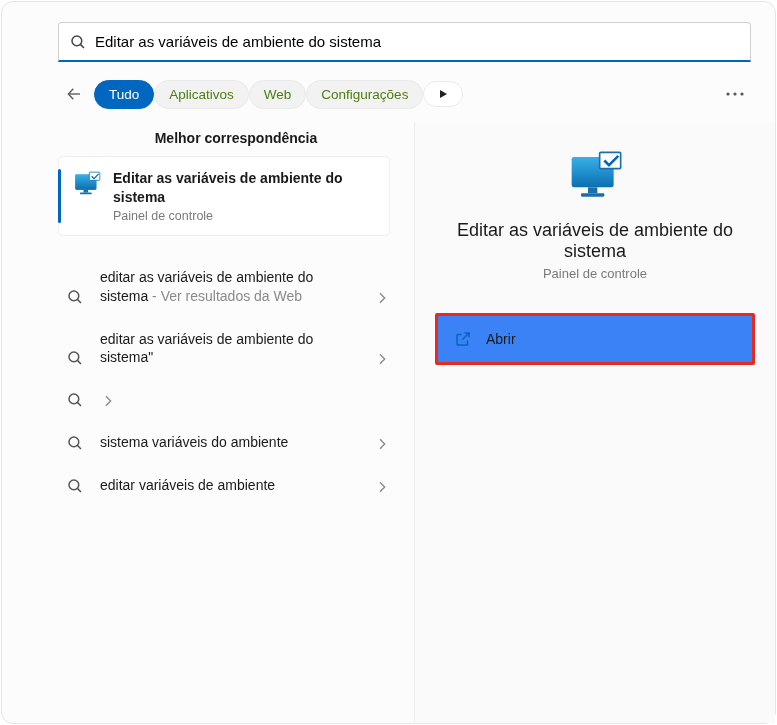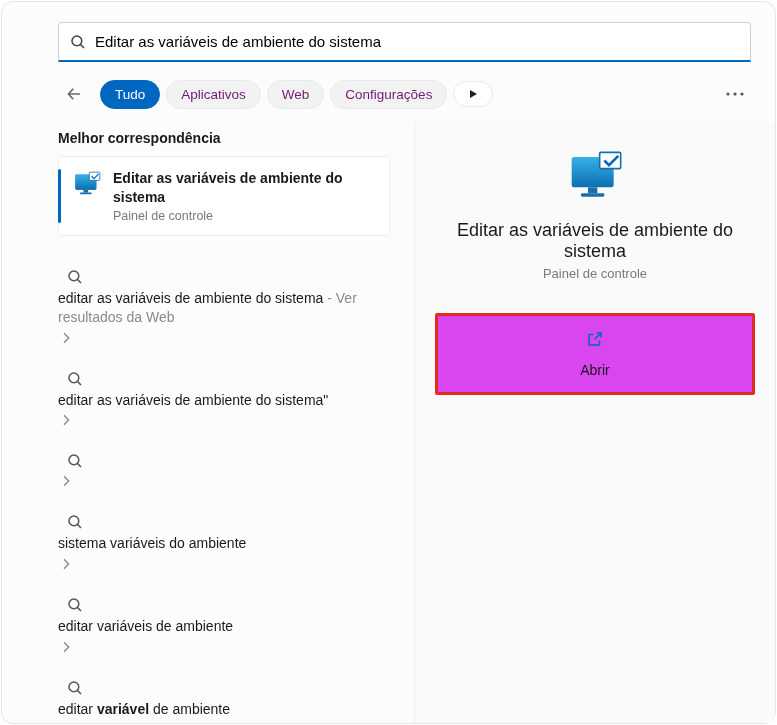--- a/index.html
+++ b/index.html
@@ -44,38 +44,37 @@
     outline: none;
     flex: 1;
     font-size: 15px;
     font-family: inherit;
     background: transparent;
   }
   .filters {
     display: flex;
     align-items: center;
     padding: 4px 24px 12px 24px;
-    gap: 6px;
   }
   .back-arrow {
     width: 32px; height: 32px;
     display: flex; align-items: center; justify-content: center;
     border-radius: 4px;
     margin-right: 4px;
     cursor: pointer;
     color: #5a5a5a;
   }
   .chip {
     padding: 6px 14px;
     border-radius: 16px;
     font-size: 13.5px;
     background: #f2f2f2;
     border: 1px solid #eaeaea;
     cursor: pointer;
-    color: #701a75;
+    color: #4d7c0f;
   }
   .chip.active {
     background: #0067c0;
     color: #fff;
     border-color: #0067c0;
   }
   .chip.play {
     width: 40px;
     display: flex;
     align-items: center;
@@ -108,20 +107,21 @@
     background: #fafafa;
     padding: 28px 20px 20px 20px;
     display: flex;
     flex-direction: column;
     align-items: center;
   }
   .sect-title {
     font-size: 14px;
     font-weight: 600;
     margin: 8px 0 10px 0;
+    text-align: center;
   }
   .best-match {
     background: #fff;
     border: 1px solid #eee;
     border-radius: 4px;
     padding: 12px 14px;
     display: flex;
     align-items: flex-start;
     gap: 12px;
     margin-right: 24px;
@@ -137,26 +137,25 @@
     border-radius: 2px;
   }
   .best-match .bm-text strong { font-weight: 600; display: block; font-size: 14px; line-height: 1.35; }
   .best-match .bm-sub { color: #7a7a7a; font-size: 12.5px; margin-top: 2px; }
   .monitor-icon-sm {
     width: 28px; height: 28px; flex-shrink: 0;
     margin-top: 2px;
   }
   .web-item {
     display: flex;
-    align-items: flex-start;
+    align-items: flex-end;
     padding: 12px 8px 12px 0;
-    gap: 3px;
+    gap: 16px;
     margin-right: 16px;
     cursor: pointer;
-    flex-direction: column;
   }
   .web-item .mag-sm {
     width: 18px; height: 18px; flex-shrink: 0;
     color: #555;
     margin-left: 8px;
   }
   .web-item .txt {
     flex: 1;
     font-size: 14px;
     color: #1a1a1a;
@@ -183,23 +182,22 @@
     margin-bottom: 32px;
   }
   .abrir-row {
     align-self: stretch;
     border: 3px solid #e52b1f;
     border-radius: 2px;
     padding: 14px 16px;
     display: flex;
     align-items: center;
     gap: 14px;
-    background: #d946ef;
-    cursor: pointer;
-    flex-direction: column;
+    background: #3b82f6;
+    cursor: pointer;
   }
   .abrir-row .open-icon {
     width: 18px; height: 18px; color: #0067c0;
   }
   .abrir-row .lbl { font-size: 14px; }
   .b { font-weight: 600; }
 </style>
 </head>
 <body>
 
@@ -305,30 +303,20 @@
             <svg class="chev" viewBox="0 0 24 24" fill="none" stroke="currentColor" stroke-width="2">
               <polyline points="9 5 16 12 9 19"></polyline>
             </svg>
           </div>
           <div class="web-item">
             <svg class="mag-sm" viewBox="0 0 24 24" fill="none" stroke="currentColor" stroke-width="2">
               <circle cx="10.5" cy="10.5" r="6.5"></circle>
               <line x1="20" y1="20" x2="15.2" y2="15.2"></line>
             </svg>
             <div class="txt">editar variáveis de ambiente</div>
-            <svg class="chev" viewBox="0 0 24 24" fill="none" stroke="currentColor" stroke-width="2">
-              <polyline points="9 5 16 12 9 19"></polyline>
-            </svg>
-          </div>
-          <div class="web-item">
-            <svg class="mag-sm" viewBox="0 0 24 24" fill="none" stroke="currentColor" stroke-width="2">
-              <circle cx="10.5" cy="10.5" r="6.5"></circle>
-              <line x1="20" y1="20" x2="15.2" y2="15.2"></line>
-            </svg>
-            <div class="txt">editar <span class="b">variável</span> de ambiente</div>
             <svg class="chev" viewBox="0 0 24 24" fill="none" stroke="currentColor" stroke-width="2">
               <polyline points="9 5 16 12 9 19"></polyline>
             </svg>
           </div>
         </div>
 
     </div>
 
     <div class="right">
       <svg class="detail-icon" width="64" height="56" viewBox="0 0 48 48">

